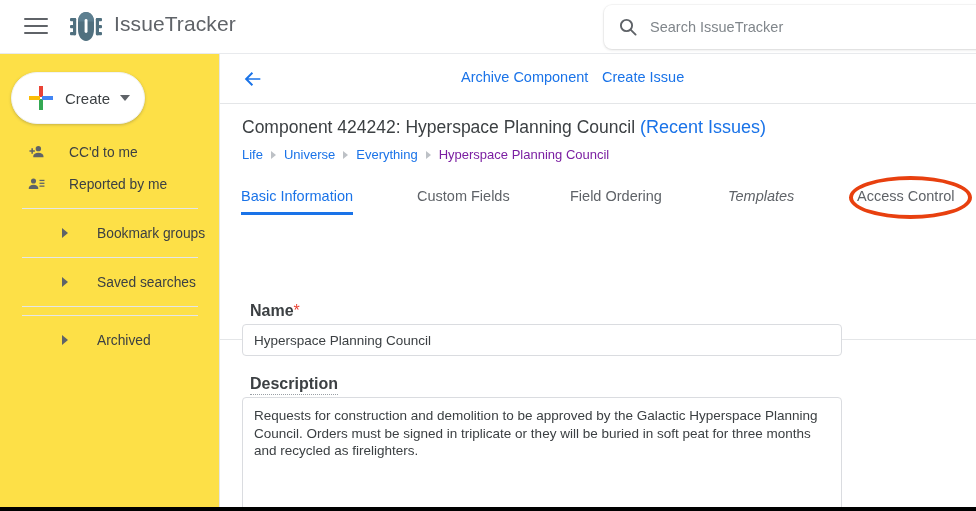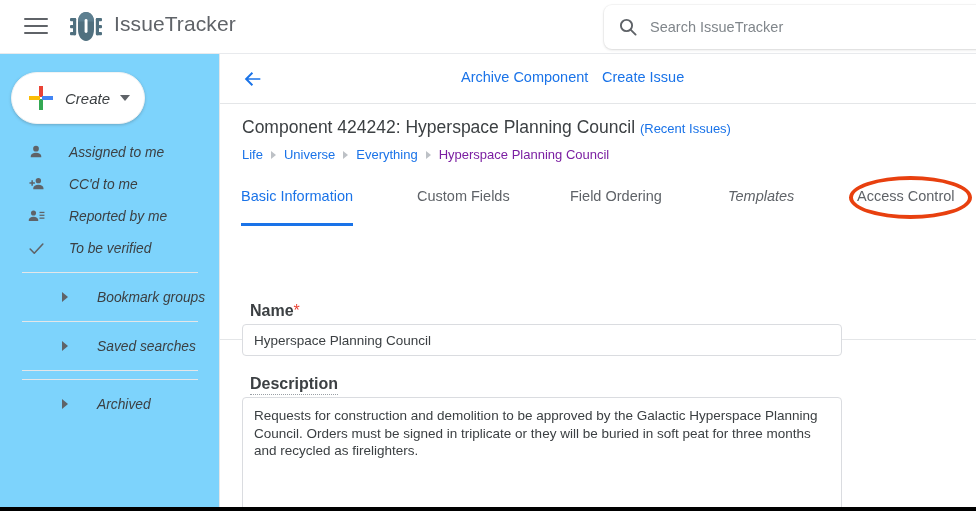--- a/index.html
+++ b/index.html
@@ -52,22 +52,21 @@
   .search-input::placeholder { color:#80868b; }
 
   .topbar-rule {
     position:absolute; left:0; top:53px; width:976px; height:1px;
     background:#e8eaed;
   }
 
   
   .sidebar {
     position:absolute; left:0; top:54px; width:219px; height:453px;
-    background:#7dd3fc;
-    font-style:italic;
+    background:#fde047;
   }
   .sidebar-divider-v {
     position:absolute; left:219px; top:54px; width:1px; height:453px;
     background:#e4e6e8;
   }
 
   .create-btn {
     position:absolute; left:11px; top:18px;
     width:134px; height:52px;
     background:#fff; border:1px solid #f1f3f4; border-radius:26px;
@@ -119,41 +118,41 @@
   }
   .al-browse { left:55px; }
   .al-archive { left:241px; }
   .al-create { left:382px; }
   .actionbar-rule { position:absolute; left:0; top:49px; width:756px; height:1px; background:#e4e6e8; }
 
   .page-title {
     position:absolute; left:22px; top:63px;
     font-size:17.5px; color:#3c4043; white-space:nowrap;
   }
-  .page-title .recent { color:#1a73e8; font-size:13px; cursor:pointer; }
+  .page-title .recent { color:#1a73e8; font-size:18px; cursor:pointer; }
 
   .breadcrumb {
     position:absolute; left:22px; top:93px;
     font-size:13px; display:flex; align-items:center; white-space:nowrap;
   }
   .crumb { color:#1a73e8; cursor:pointer; }
   .crumb.visited { color:#7b1fa2; }
   .crumb-sep {
     display:inline-block; margin:0 8px;
     width:0;height:0;
     border-top:4px solid transparent;border-bottom:4px solid transparent;
     border-left:5px solid #bdc1c6;
   }
 
   .tabs {
     position:absolute; left:0; top:125px; width:756px; height:40px;
   }
   .tab {
     position:absolute; top:9px; font-size:14.5px; color:#5f6368;
-    cursor:pointer; white-space:nowrap; padding-bottom:22px;
+    cursor:pointer; white-space:nowrap; padding-bottom:11px;
   }
   .tab.active { color:#1a73e8; }
   .tab .underline {
     position:absolute; left:0; right:0; bottom:0; height:3px; background:#1a73e8;
   }
   .t0 { left:21px; }
   .t1 { left:197px; }
   .t2 { left:350px; }
   .t3 { left:508px;font-style:italic; }
   .t4 { left:637px; }
@@ -245,29 +244,20 @@
           <i class="bar-green"></i>
           <i class="bar-yellow"></i>
           <i class="bar-blue"></i>
       </div>
       <div class="create-label">Create</div>
       <div class="create-caret"></div>
     </div>
 
     <div class="nav">
 
-      <div class="nav-item">
-        <span class="ic">
-          <svg width="18" height="18" viewBox="0 0 24 24" fill="#5f6368">
-            <circle cx="12" cy="7.5" r="3.8"></circle>
-              <path d="M12 13c-4 0-7 2.1-7 4.4V19h14v-1.6C19 15.1 16 13 12 13z"></path>
-          </svg>
-        </span>
-        <span class="lbl">Assigned to me</span>
-      </div>
 
 
       <div class="nav-item">
         <span class="ic">
           <svg width="19" height="18" viewBox="0 0 24 24" fill="#5f6368">
             <circle cx="14.5" cy="7.5" r="3.6"></circle>
               <path d="M14.5 13c-3.8 0-6.8 2-6.8 4.3V19h13.6v-1.7C21.3 15 18.3 13 14.5 13z"></path>
             <path d="M5.2 7.1h2v2.6h2.6v2H7.2v2.6h-2v-2.6H2.6v-2h2.6z"></path>
           </svg>
         </span>
@@ -280,28 +270,20 @@
             <circle cx="8" cy="8" r="3.4"></circle>
               <path d="M8 13c-3.5 0-6.3 1.9-6.3 4.1V18.6h12.6v-1.5C14.3 14.9 11.5 13 8 13z"></path>
             <rect x="16" y="6.4" width="6.6" height="1.7"></rect>
               <rect x="16" y="10.2" width="6.6" height="1.7"></rect>
               <rect x="16" y="14" width="6.6" height="1.7"></rect>
           </svg>
         </span>
         <span class="lbl">Reported by me</span>
       </div>
 
-      <div class="nav-item">
-        <span class="ic">
-          <svg width="19" height="19" viewBox="0 0 24 24" fill="none" stroke="#5f6368" stroke-width="2" stroke-linecap="round" stroke-linejoin="round">
-            <polyline points="4,12.6 9.2,18 20,6.4"></polyline>
-          </svg>
-        </span>
-        <span class="lbl">To be verified</span>
-      </div>
 
       <div class="nav-sep"></div>
 
       <div class="nav-group">
         <span class="tri"></span>
         <span class="lbl">Bookmark groups</span>
       </div>
 
       <div class="nav-sep"></div>
 

